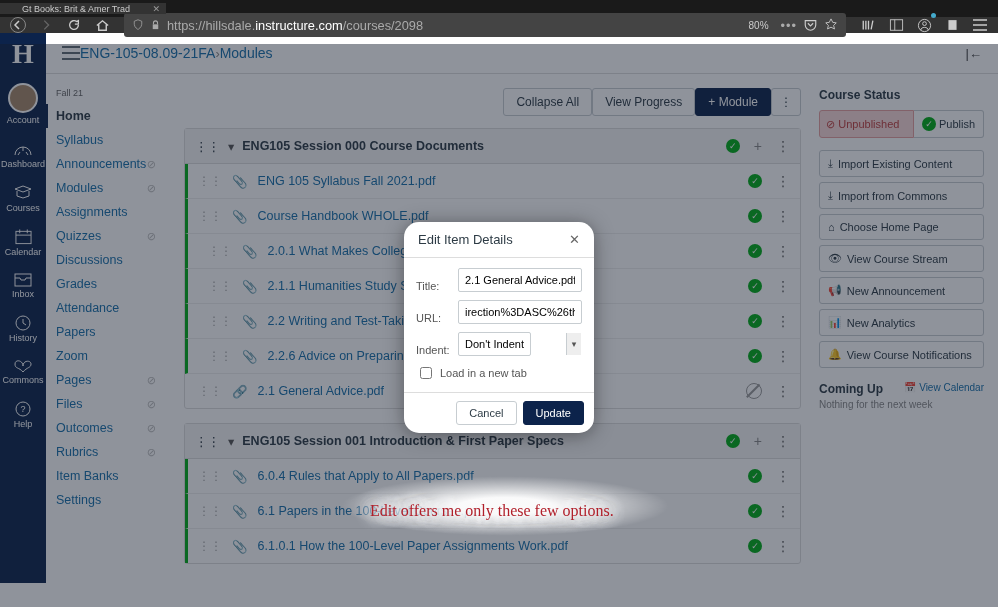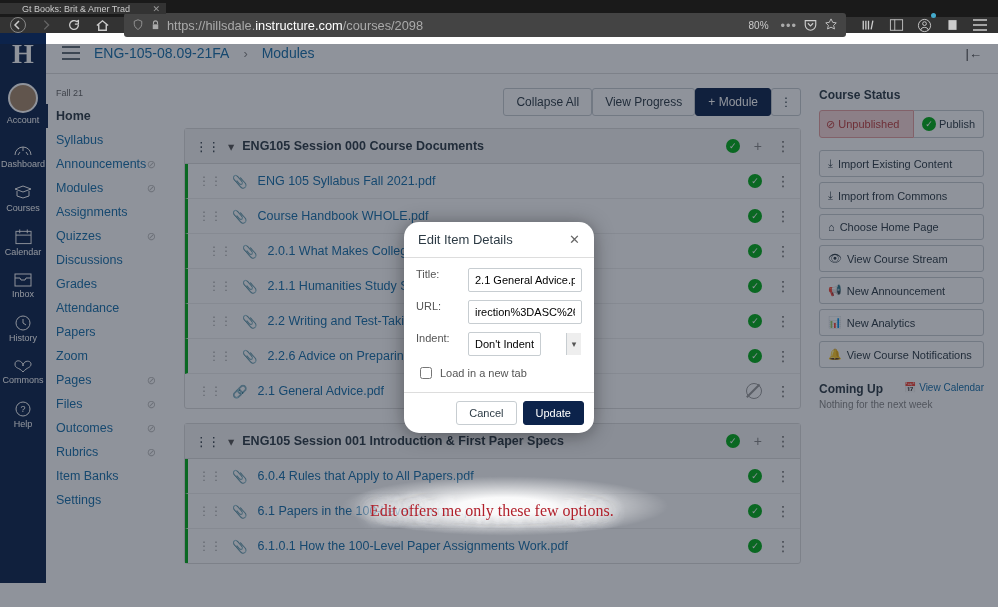--- a/index.html
+++ b/index.html
@@ -12,21 +12,21 @@
 .urlbox{flex:1;height:24px;background:#444;border-radius:3px;display:flex;align-items:center;color:#aaa;padding:0 8px;gap:6px;margin:0 6px}
 .urlbox .domain{color:#fff}
 .zoom{color:#ccc;font-size:10px;margin-right:6px}
 .content{display:flex;height:550px}
 .gnav{width:46px;background:#0c234b;display:flex;flex-direction:column;align-items:center;color:#fff}
 .gnav .itm{padding:8px 16px;text-align:center;font-size:9px;width:100%}
 .gnav .itm svg,.gnav .itm .ic{display:block;margin:0 auto 2px}
 .gnav .logo{background:#0c234b;font-weight:bold;font-size:28px;font-family:Georgia,serif;color:#fff;height:42px;line-height:42px}
 .gnav .avatar{width:26px;height:26px;border-radius:50%;border:2px solid #fff;margin:0 auto 2px;background:#a8896a}
 .page{flex:1;display:flex;flex-direction:column}
-.crumbs{height:40px;border-bottom:1px solid #ddd;display:flex;align-items:center;padding:0 16px;gap:14px}
+.crumbs{height:40px;border-bottom:1px solid #ddd;display:flex;align-items:center;padding:0 16px;}
 .hamb{width:18px}
 .crumbs a{color:#1770ab;font-size:14px}
 .crumbs .sep{color:#888}
 .sv{margin-left:auto;display:flex;gap:8px;align-items:center}
 .svbtn{border:1px solid #c7cdd1;border-radius:3px;padding:5px 10px;color:#2d3b45;font-size:12px;display:flex;align-items:center;gap:4px}
 .body{flex:1;display:flex;overflow:hidden}
 .cnav{width:120px;padding:14px 0 0 0}
 .cnav .term{font-size:9px;color:#666;padding:0 0 6px 10px}
 .cnav a{display:flex;align-items:center;justify-content:space-between;padding:5px 10px;color:#1770ab;font-size:12.5px}
 .cnav a.active{color:#2d3b45;font-weight:600;border-left:2px solid #0c234b;padding-left:8px}
@@ -60,21 +60,21 @@
 .pubrow .r{border:1px solid #c7cdd1;border-left:none;padding:6px 8px;font-size:11px;border-radius:0 3px 3px 0;display:flex;align-items:center;gap:3px}
 .sbtn{display:flex;align-items:center;gap:5px;border:1px solid #c7cdd1;border-radius:3px;padding:6px 8px;font-size:11px;color:#2d3b45;margin-bottom:5px}
 .coming{margin-top:14px;display:flex;justify-content:space-between;font-size:12px;font-weight:600}
 .coming .vc{font-size:10px;color:#1770ab;font-weight:400}
 .cnote{font-size:10px;color:#888;margin-top:3px}
 .overlay{position:absolute;top:44px;left:0;right:0;bottom:0;background:rgba(20,30,45,.48);display:flex;align-items:flex-start;justify-content:center;padding-top:178px}
 .dialog{width:190px;background:#fff;border-radius:15px;box-shadow:0 2px 20px rgba(0,0,0,.4)}
 .dhead{padding:10px 14px;border-bottom:1px solid #ddd;display:flex;justify-content:space-between;align-items:center;font-size:13px;font-weight:500}
 .dhead .x{color:#666;cursor:pointer;font-size:13px}
 .dbody{padding:10px 12px}
-.drow{display:flex;align-items:flex-start;margin-bottom:8px;gap:16px}
+.drow{display:flex;align-items:flex-end;margin-bottom:8px;gap:6px}
 .drow label{width:36px;font-size:11px;color:#555;text-align:left}
 .drow input,.drow select{flex:1;border:1px solid #c7cdd1;border-radius:2px;padding:5px 6px;font-size:11px;font-family:inherit;min-width:0}
 .drow.sel{position:relative}
 .drow select{appearance:none;background:#fff}
 .selwrap{flex:1;position:relative}
 .selwrap .car{position:absolute;right:1px;top:1px;bottom:1px;width:14px;background:#eee;border-left:1px solid #c7cdd1;display:flex;align-items:center;justify-content:center;font-size:9px;color:#555}
 .chkrow{display:flex;align-items:center;gap:5px;font-size:11px;color:#555;margin-top:4px}
 .chkrow input{width:12px;height:12px}
 .dfoot{padding:8px 10px;border-top:1px solid #ddd;display:flex;justify-content:flex-end;gap:6px}
 .dfoot .btn{padding:5px 12px;font-size:11px}

